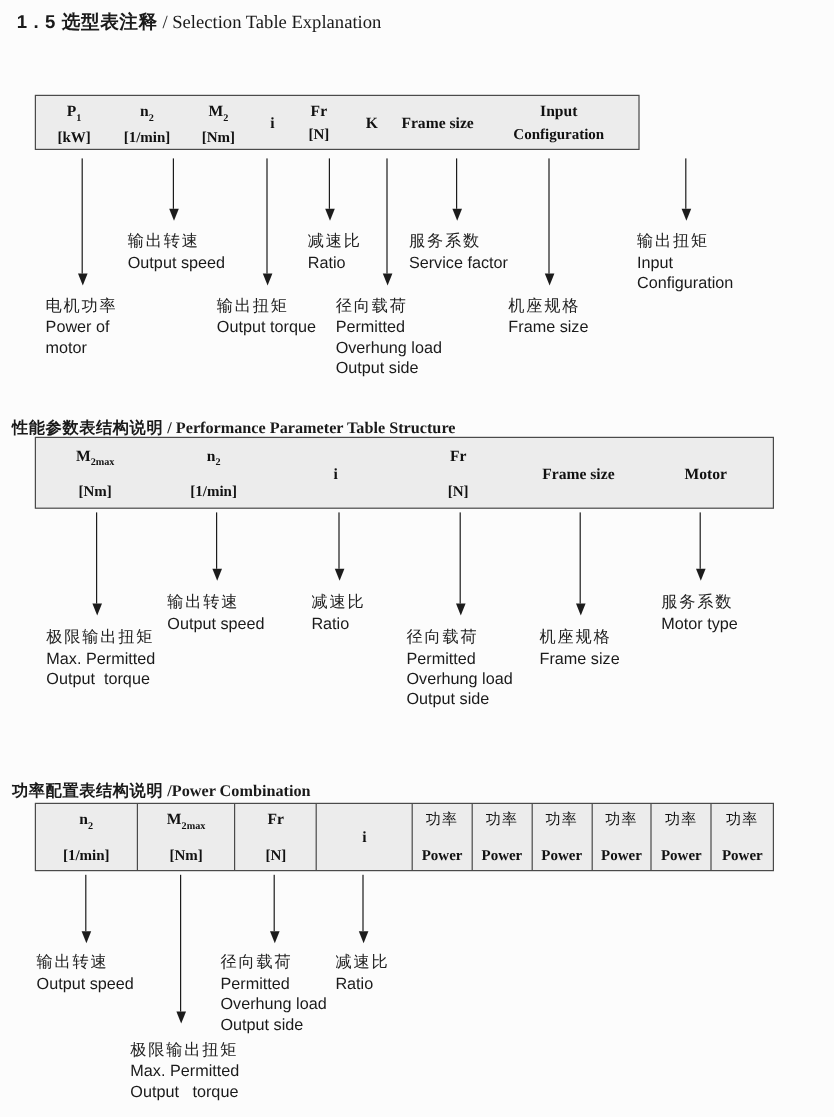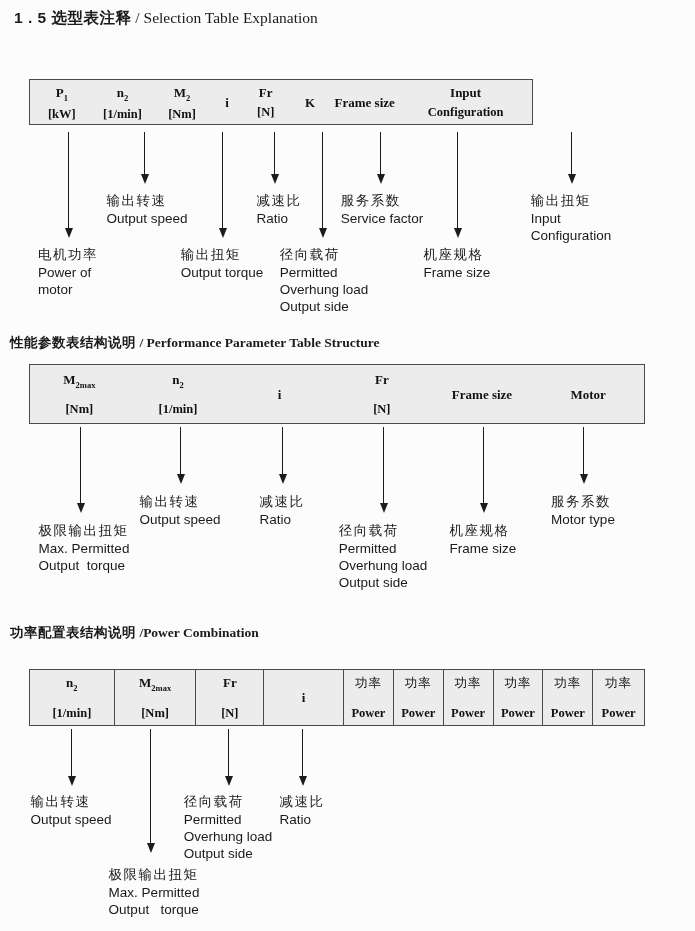--- a/index.html
+++ b/index.html
@@ -123,21 +123,21 @@
   <div class="lbl" style="left:457px;top:246px">
     <div class="zh">机座规格</div>
     <div class="en">Frame size</div>
   </div>
   <div class="lbl" style="left:571px;top:192px">
     <div class="zh">输出扭矩</div>
     <div class="en">Input</div>
     <div class="en">Configuration</div>
   </div>
 
-  <div class="sec-h" style="top:334px"><span class="zh">性能参数表结构说明</span><span class="en"> / Performance Parameter Table Structure</span></div>
+  <div class="sec-h" style="top:348px"><span class="zh">性能参数表结构说明</span><span class="en"> / Performance Parameter Table Structure</span></div>
 
   <div class="htable t2" style="left:29px;top:364px;width:616px;height:60px">
     <div class="cell" style="width:99px">
       <div class="sym"><span>M</span><sub>2max</sub></div>
       <div class="unit">[Nm]</div>
     </div>
     <div class="cell" style="width:99px">
       <div class="sym"><span>n</span><sub>2</sub></div>
       <div class="unit">[1/min]</div>
     </div>
@@ -184,21 +184,21 @@
   </div>
   <div class="lbl" style="left:483px;top:522px">
     <div class="zh">机座规格</div>
     <div class="en">Frame size</div>
   </div>
   <div class="lbl" style="left:583px;top:493px">
     <div class="zh">服务系数</div>
     <div class="en">Motor type</div>
   </div>
 
-  <div class="sec-h" style="top:624px"><span class="zh">功率配置表结构说明</span><span class="en"> /Power Combination</span></div>
+  <div class="sec-h" style="top:650px"><span class="zh">功率配置表结构说明</span><span class="en"> /Power Combination</span></div>
 
   <div class="htable t3" style="left:29px;top:669px;width:616px;height:57px">
     <div class="cell" style="width:84px">
       <div class="sym"><span>n</span><sub>2</sub></div>
       <div class="unit">[1/min]</div>
     </div>
     <div class="cell" style="width:82px">
       <div class="sym"><span>M</span><sub>2max</sub></div>
       <div class="unit">[Nm]</div>
     </div>

